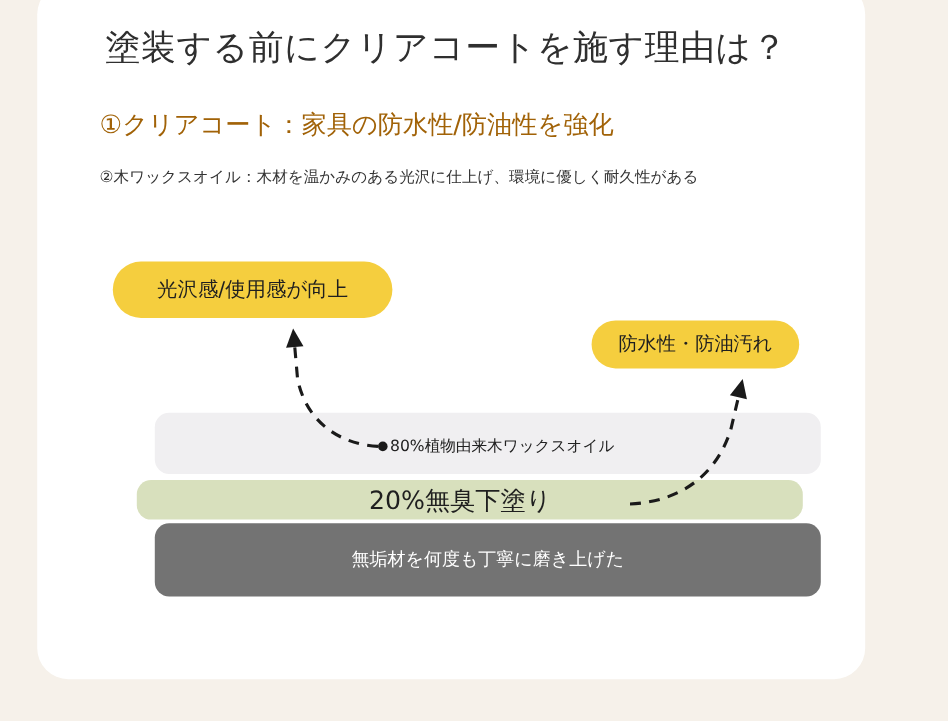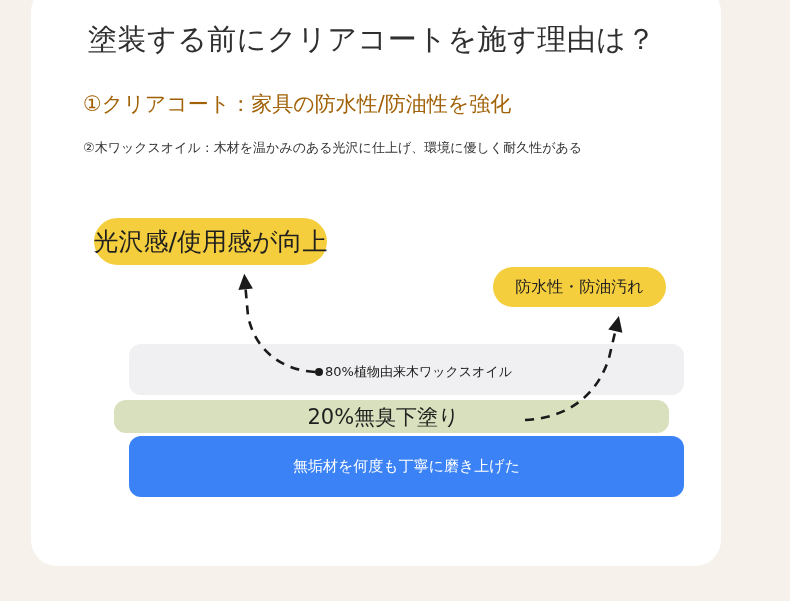--- a/index.html
+++ b/index.html
@@ -66,21 +66,21 @@
     align-items: center;
     justify-content: center;
     color: #1f1f1f;
     white-space: nowrap;
   }
   .badge-gloss {
     left: 63px;
     top: 232px;
     width: 233px;
     height: 47px;
-    font-size: 25px;
+    font-size: 17px;
     align-items: center;
   }
   .badge-water {
     left: 462px;
     top: 281px;
     width: 173px;
     height: 40px;
     font-size: 16px;
   }
 
@@ -105,21 +105,21 @@
     top: 414px;
     width: 555px;
     height: 33px;
     background: #d8e0bd;
   }
   .bar-bottom {
     left: 98px;
     top: 450px;
     width: 555px;
     height: 61px;
-    background: #3b82f6;
+    background: #737373;
   }
 
   .bar-top-label {
     position: absolute;
     left: 294px;
     top: 377px;
     font-size: 13px;
     color: #222222;
     white-space: nowrap;
   }

